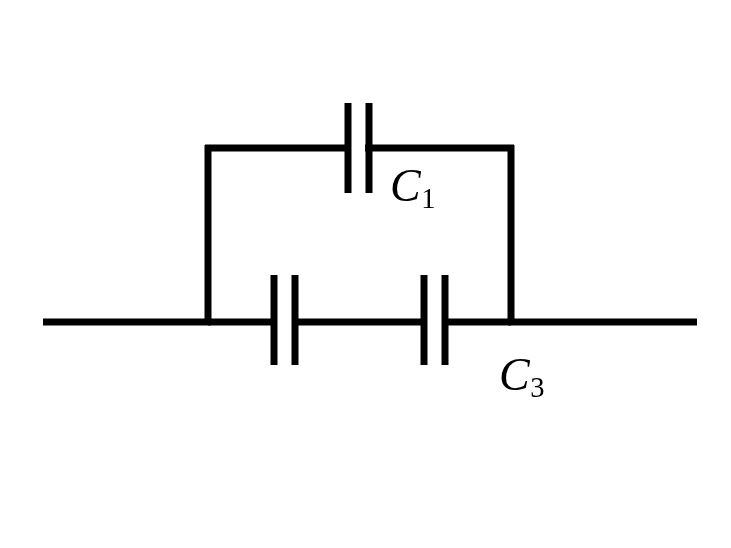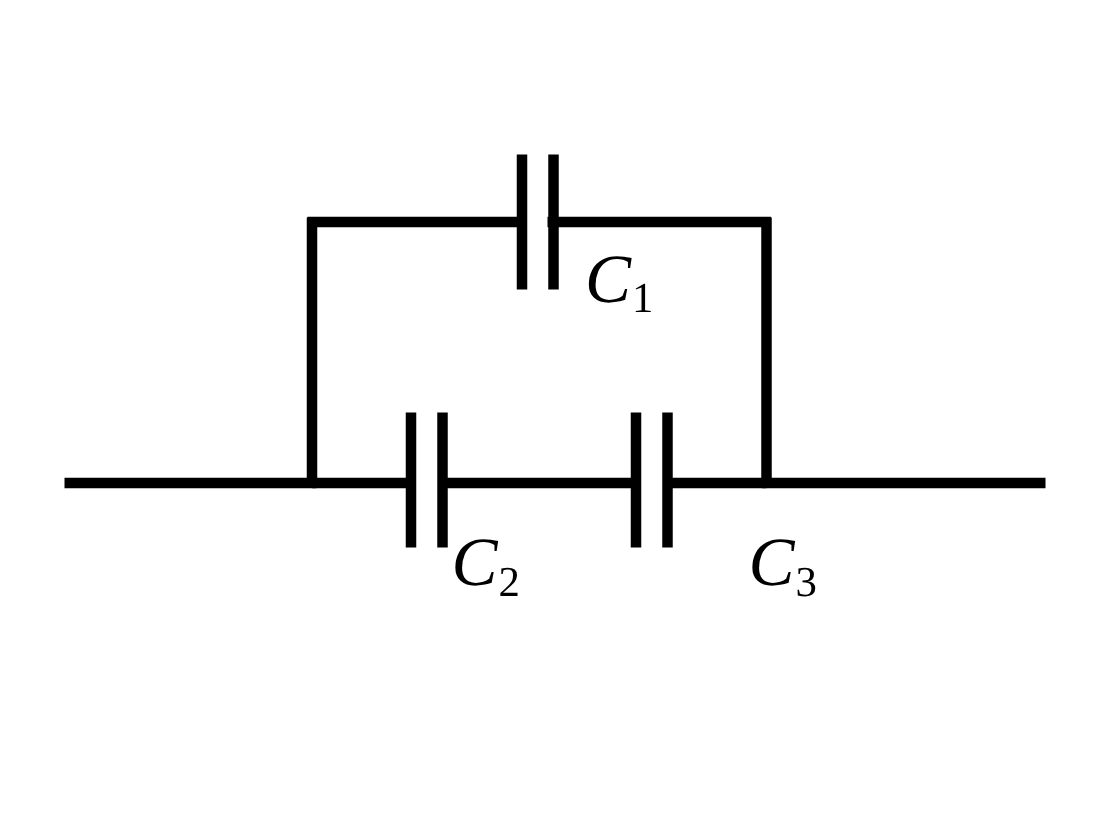--- a/index.html
+++ b/index.html
@@ -86,17 +86,16 @@
     </g>
 
     <g>
       <line x1="424" y1="275" x2="424" y2="365" stroke="#000000" stroke-width="7" stroke-linecap="butt"></line>
       <line x1="445" y1="275" x2="445" y2="365" stroke="#000000" stroke-width="7" stroke-linecap="butt"></line>
     </g>
   </svg>
 
   <div class="cap-label" id="label-c1"><span>C</span><sub>1</sub></div>
 
-  <div class="cap-label" id="label-c2"><span>C</span><sub>2</sub></div>
 
   <div class="cap-label" id="label-c3"><span>C</span><sub>3</sub></div>
 
 </div>
 
 </body></html>

